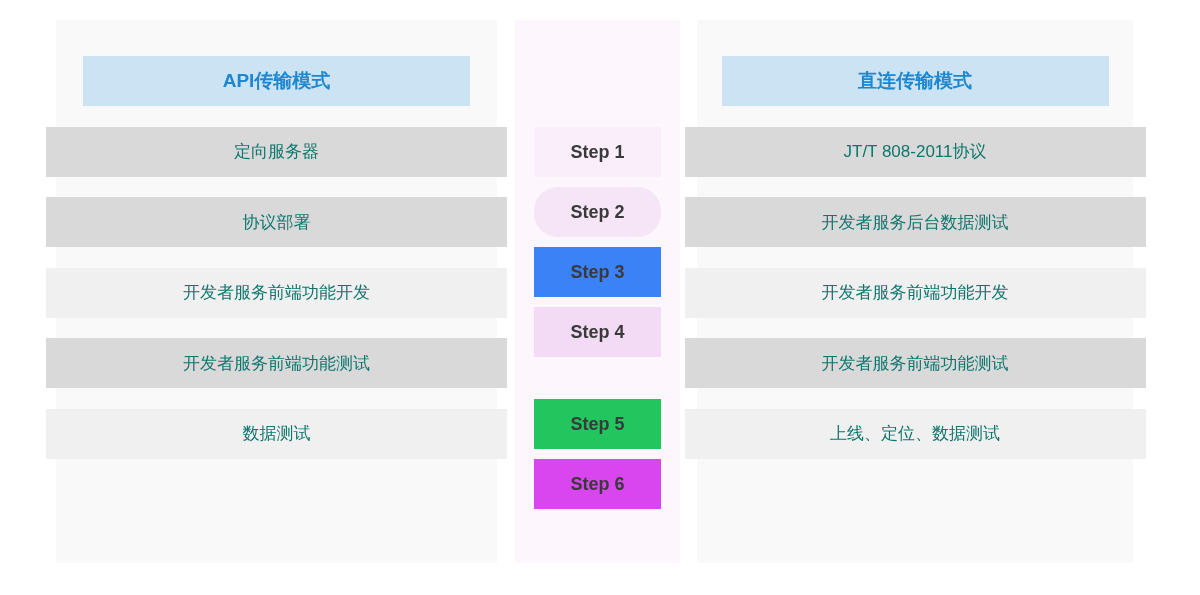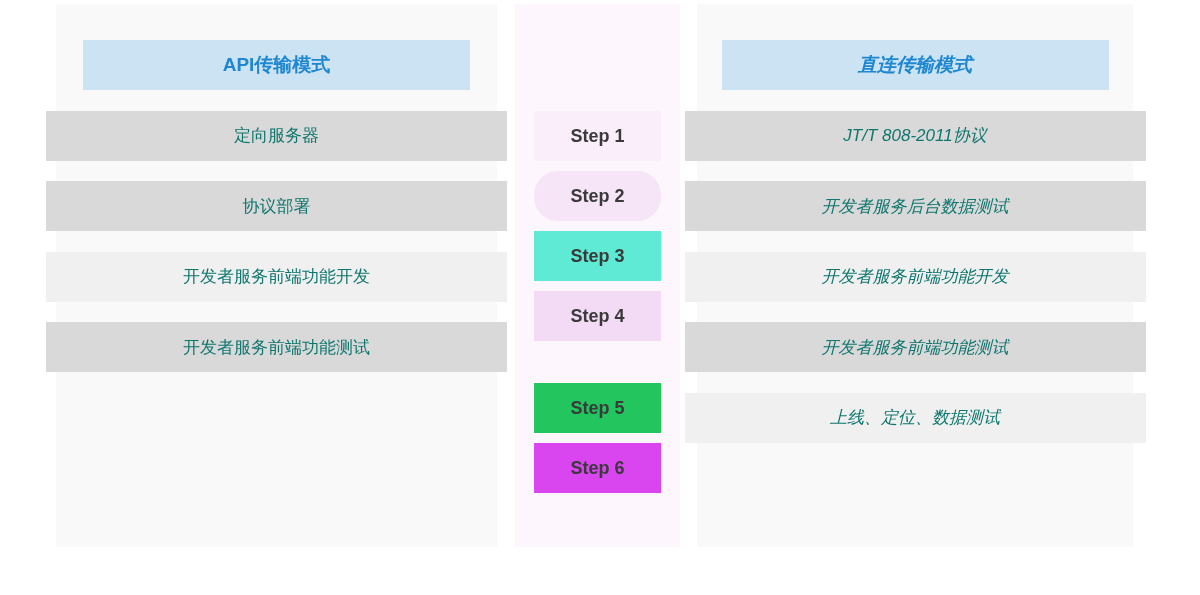--- a/index.html
+++ b/index.html
@@ -7,33 +7,33 @@
   body {
     width: 1200px; height: 595px;
     font-family: "Liberation Sans", "DejaVu Sans", sans-serif;
     position: relative;
     overflow: hidden;
   }
   .canvas { position: absolute; left: 0; top: 0; width: 1200px; height: 595px; }
 
   .panel {
     position: absolute;
-    top: 4px;
+    top: 20px;
     height: 543px;
     display: flex;
     flex-direction: column;
     align-items: center;
     gap: 20.5px;
   }
   .panel.side {
     background: #f9f9f9;
     padding-top: 36px;
   }
   .panel.left  { left: 56px;  width: 441px; }
-  .panel.right { left: 697px; width: 436px; font-style: italic; }
+  .panel.right { left: 697px; width: 436px; }
   .panel.middle {
     left: 515px; width: 165px;
     background: #fdf6fd;
     padding-top: 107px;
     gap: 10px;
   }
 
   .header {
     width: 387px; height: 50px;
     background: #cce3f3;
@@ -57,36 +57,37 @@
   .step {
     width: 127px; height: 50px;
     color: #3a3a3a;
     font-size: 18px;
     font-weight: bold;
     display: flex; align-items: center; justify-content: center;
     flex: 0 0 auto;
   }
   .step.s1 { background: #f9eefa; }
   .step.s2 { background: #f6e4f7; border-radius: 24px; }
-  .step.s3 { background: #5eead4; }
+  .step.s3 { background: #3b82f6; }
   .step.s4 { background: #f3dbf5; }
   .step.s5 { background: #22c55e; margin-top: 32px; }
   .step.s6 { background: #d946ef; }
 </style>
 </head>
 <body>
 
 <div class="canvas">
 
   <section class="panel side left">
     <div class="header">API传输模式</div>
     <div class="row dark">定向服务器</div>
     <div class="row dark">协议部署</div>
     <div class="row light">开发者服务前端功能开发</div>
     <div class="row dark">开发者服务前端功能测试</div>
+    <div class="row light">数据测试</div>
   </section>
 
   <section class="panel middle">
     <div class="step s1">Step 1</div>
     <div class="step s2">Step 2</div>
     <div class="step s3">Step 3</div>
     <div class="step s4">Step 4</div>
     <div class="step s5">Step 5</div>
     <div class="step s6">Step 6</div>
   </section>

